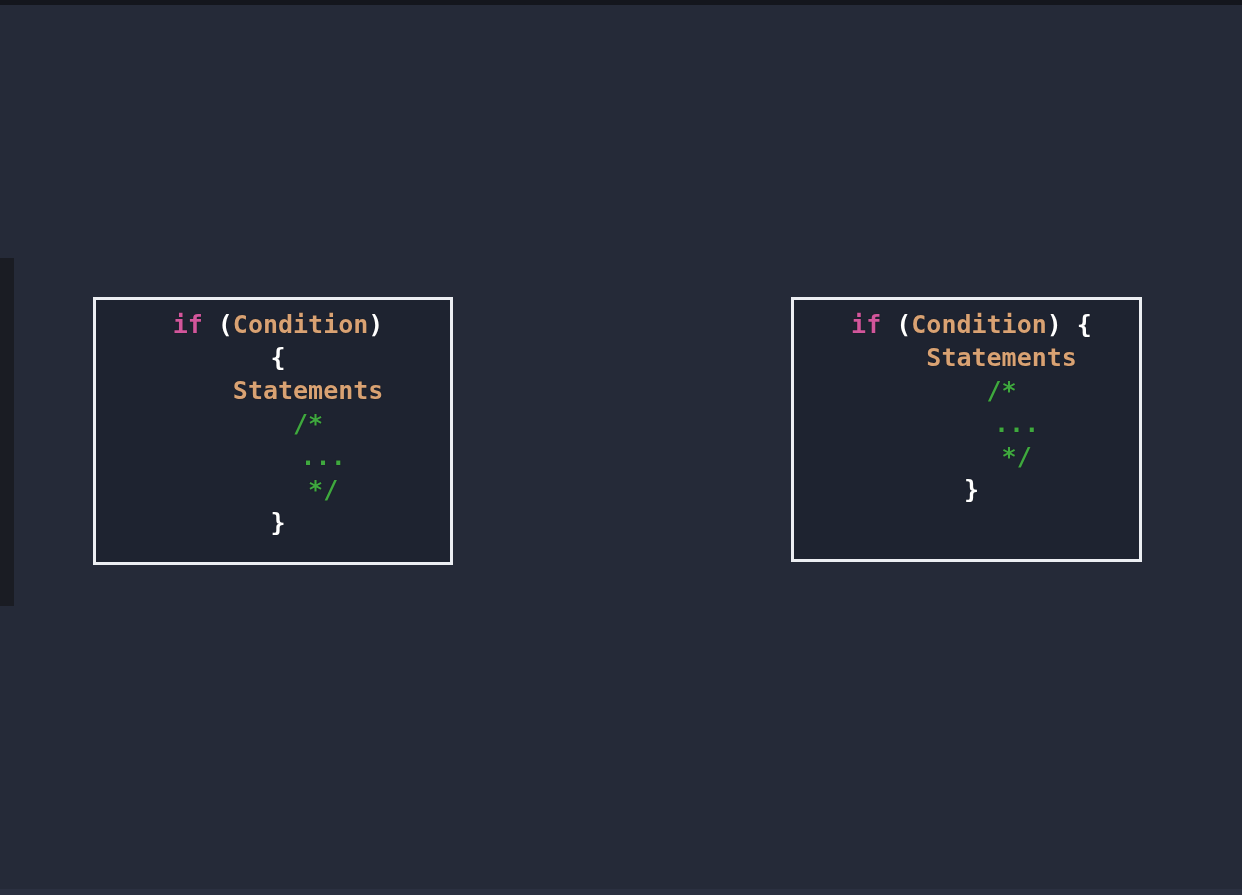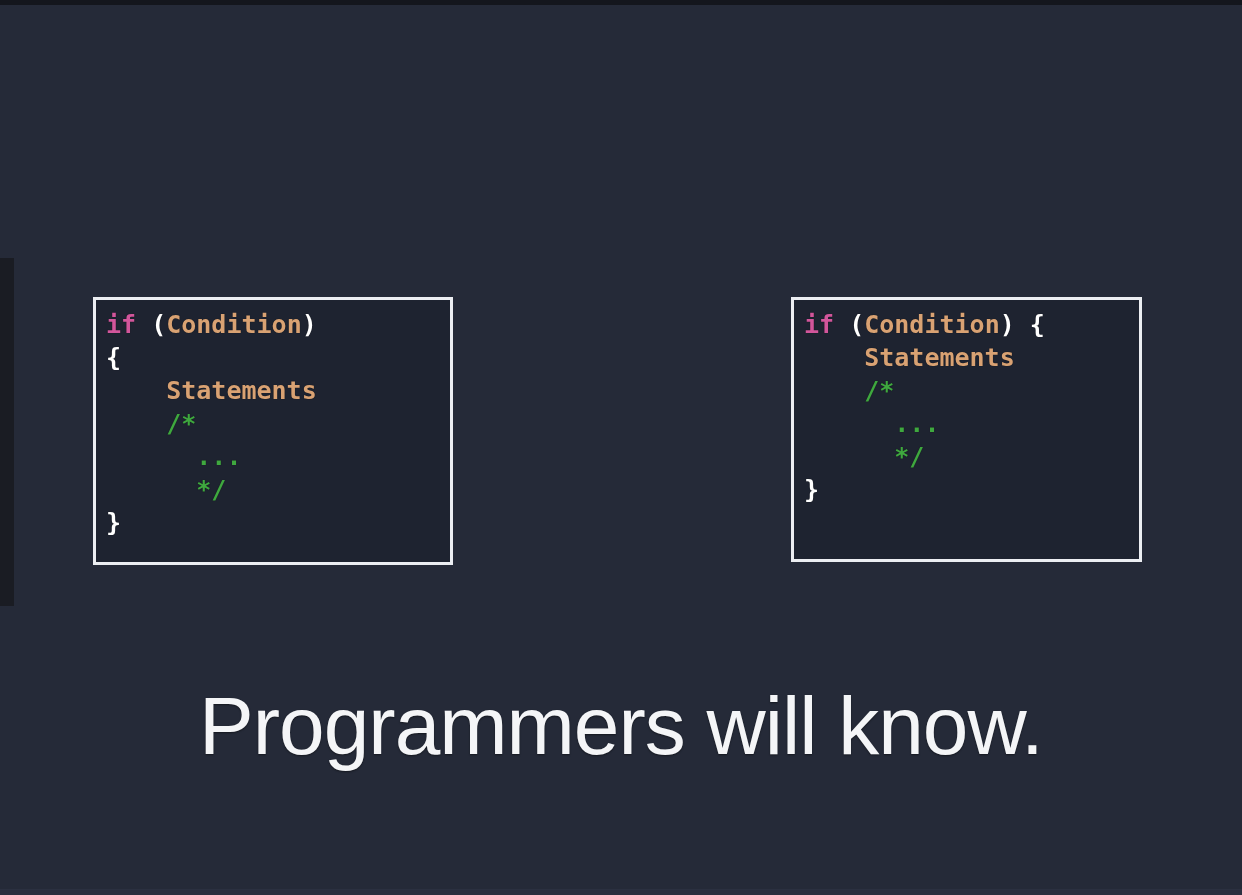--- a/index.html
+++ b/index.html
@@ -88,20 +88,21 @@
 
   .code-pre {
     margin: 0;
     font-family: "DejaVu Sans Mono", "Liberation Mono", monospace;
     font-size: 25px;
     line-height: 33px;
     font-weight: 700;
     white-space: pre;
     color: #ffffff;
     text-shadow: 0 0 1px rgba(0,0,0,0.6);
+    text-align: center;
   }
 
   .tok-kw   { color: #d2569b; }
   .tok-punc { color: #ffffff; }
   .tok-id   { color: #d9a273; }
   .tok-cmt  { color: #3fa83f; }
 </style>
 </head>
 <body>
 
@@ -123,16 +124,15 @@
 
   <div class="code-box" id="code-box-right">
     <pre class="code-pre"><span class="tok-kw">if</span><span class="tok-punc"> (</span><span class="tok-id">Condition</span><span class="tok-punc">) {</span>
 <span class="tok-id">    Statements</span>
 <span class="tok-cmt">    /*</span>
 <span class="tok-cmt">      ...</span>
 <span class="tok-cmt">      */</span>
 <span class="tok-punc">}</span></pre>
   </div>
 
-  <div class="footline">Programmers will know.</div>
 
   <div class="edge-bottom"></div>
 </div>
 
 </body></html>

